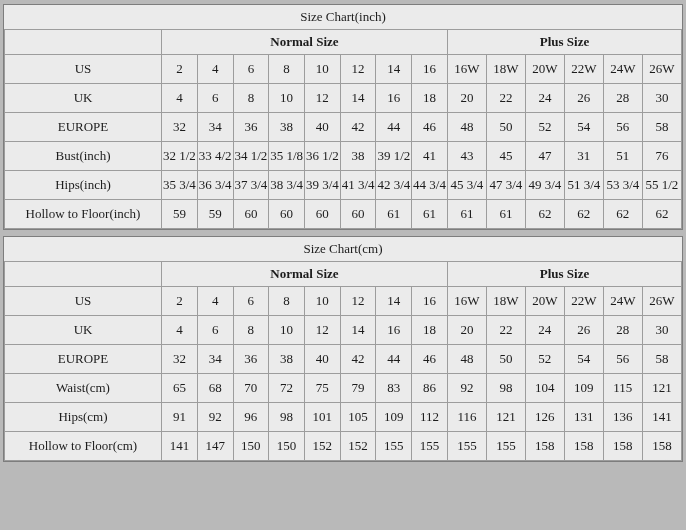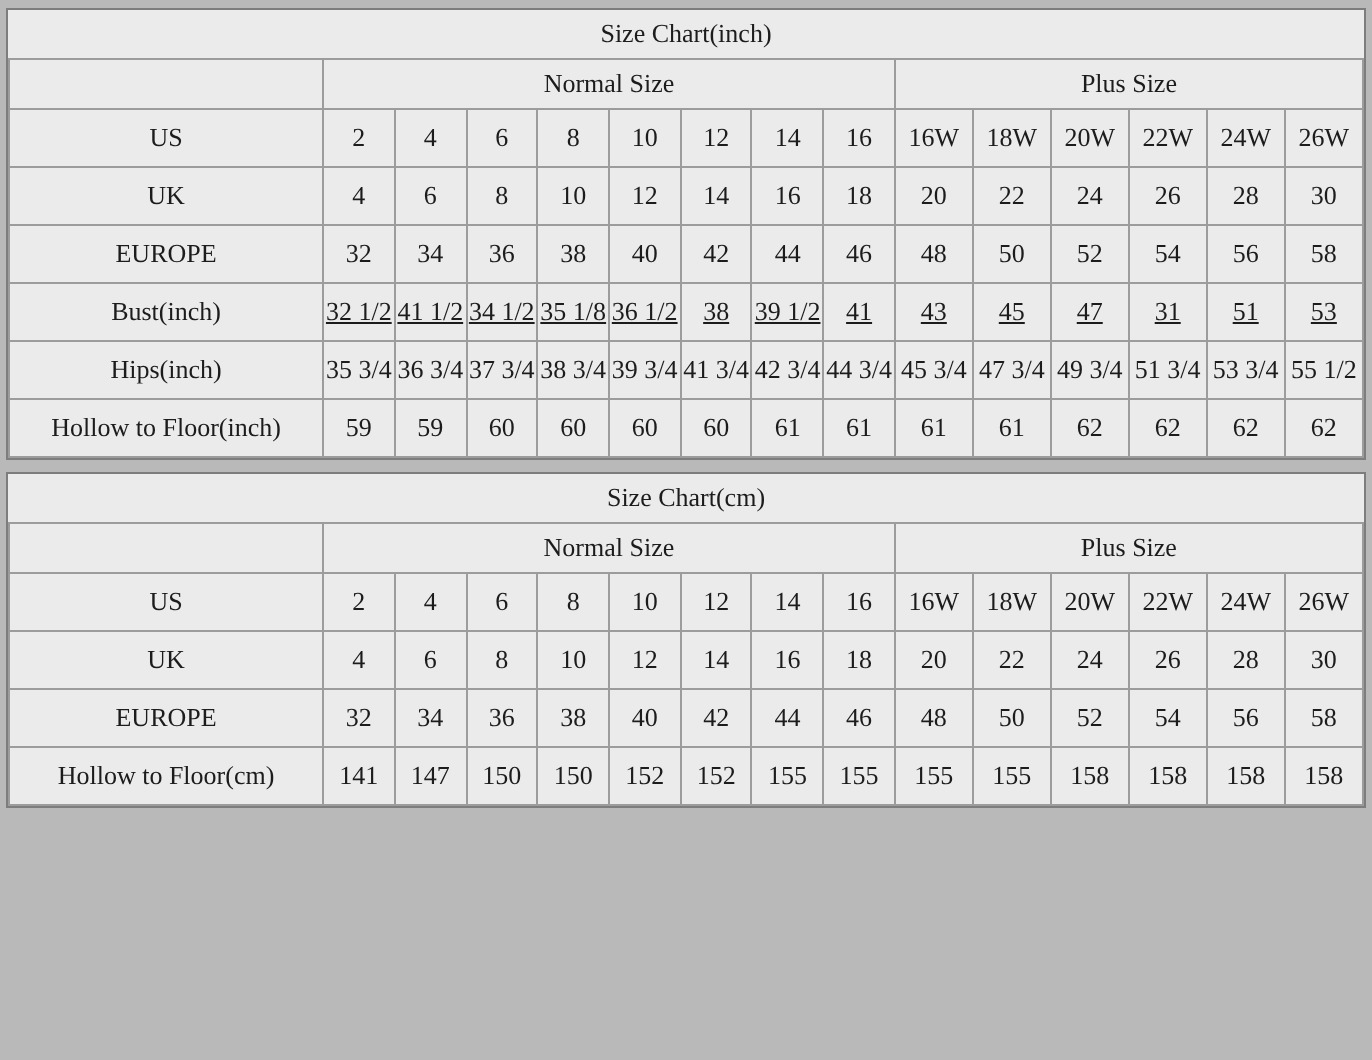--- a/index.html
+++ b/index.html
@@ -48,34 +48,34 @@
   .title-cell {
     font-size: 15px;
     border: none !important;
     border-bottom: 1px solid #9c9c9c !important;
     height: 24px !important;
     background: #ebebeb;
   }
   .group-cell {
     font-size: 15px;
     height: 24px !important;
+    font-weight: bold;
   }
   .blank-cell {
     background: #ebebeb;
   }
   .rowlabel {
     font-size: 13px;
   }
   .rowlabel.wide {
     font-size: 13px;
     margin-left: 28px;
   }
   .data-small {
     font-size: 12px;
-    text-decoration: underline;
   }
   .data-tiny {
     font-size: 11px;
   }
 </style>
 </head>
 <body>
 
 <div class="page">
   <div class="chart-block">
@@ -141,33 +141,33 @@
           <td>48</td>
           <td>50</td>
           <td>52</td>
           <td>54</td>
           <td>56</td>
           <td>58</td>
         </tr>
         <tr>
           <td class="rowlabel">Bust(inch)</td>
           <td class="data-small">32 1/2</td>
-          <td class="data-small">41 1/2</td>
+          <td class="data-small">33 4/2</td>
           <td class="data-small">34 1/2</td>
           <td class="data-small">35 1/8</td>
           <td class="data-small">36 1/2</td>
           <td class="data-small">38</td>
           <td class="data-small">39 1/2</td>
           <td class="data-small">41</td>
           <td class="data-small">43</td>
           <td class="data-small">45</td>
           <td class="data-small">47</td>
           <td class="data-small">31</td>
           <td class="data-small">51</td>
-          <td class="data-small">53</td>
+          <td class="data-small">76</td>
         </tr>
         <tr>
           <td class="rowlabel">Hips(inch)</td>
           <td class="data-tiny">35 3/4</td>
           <td class="data-tiny">36 3/4</td>
           <td class="data-tiny">37 3/4</td>
           <td class="data-tiny">38 3/4</td>
           <td class="data-tiny">39 3/4</td>
           <td class="data-tiny">41 3/4</td>
           <td class="data-tiny">42 3/4</td>
@@ -261,20 +261,54 @@
           <td>44</td>
           <td>46</td>
           <td>48</td>
           <td>50</td>
           <td>52</td>
           <td>54</td>
           <td>56</td>
           <td>58</td>
         </tr>
         <tr>
+          <td class="rowlabel">Waist(cm)</td>
+          <td>65</td>
+          <td>68</td>
+          <td>70</td>
+          <td>72</td>
+          <td>75</td>
+          <td>79</td>
+          <td>83</td>
+          <td>86</td>
+          <td>92</td>
+          <td>98</td>
+          <td>104</td>
+          <td>109</td>
+          <td>115</td>
+          <td>121</td>
+        </tr>
+        <tr>
+          <td class="rowlabel">Hips(cm)</td>
+          <td>91</td>
+          <td>92</td>
+          <td>96</td>
+          <td>98</td>
+          <td>101</td>
+          <td>105</td>
+          <td>109</td>
+          <td>112</td>
+          <td>116</td>
+          <td>121</td>
+          <td>126</td>
+          <td>131</td>
+          <td>136</td>
+          <td>141</td>
+        </tr>
+        <tr>
           <td class="rowlabel wide">Hollow to Floor(cm)</td>
           <td>141</td>
           <td>147</td>
           <td>150</td>
           <td>150</td>
           <td>152</td>
           <td>152</td>
           <td>155</td>
           <td>155</td>
           <td>155</td>

